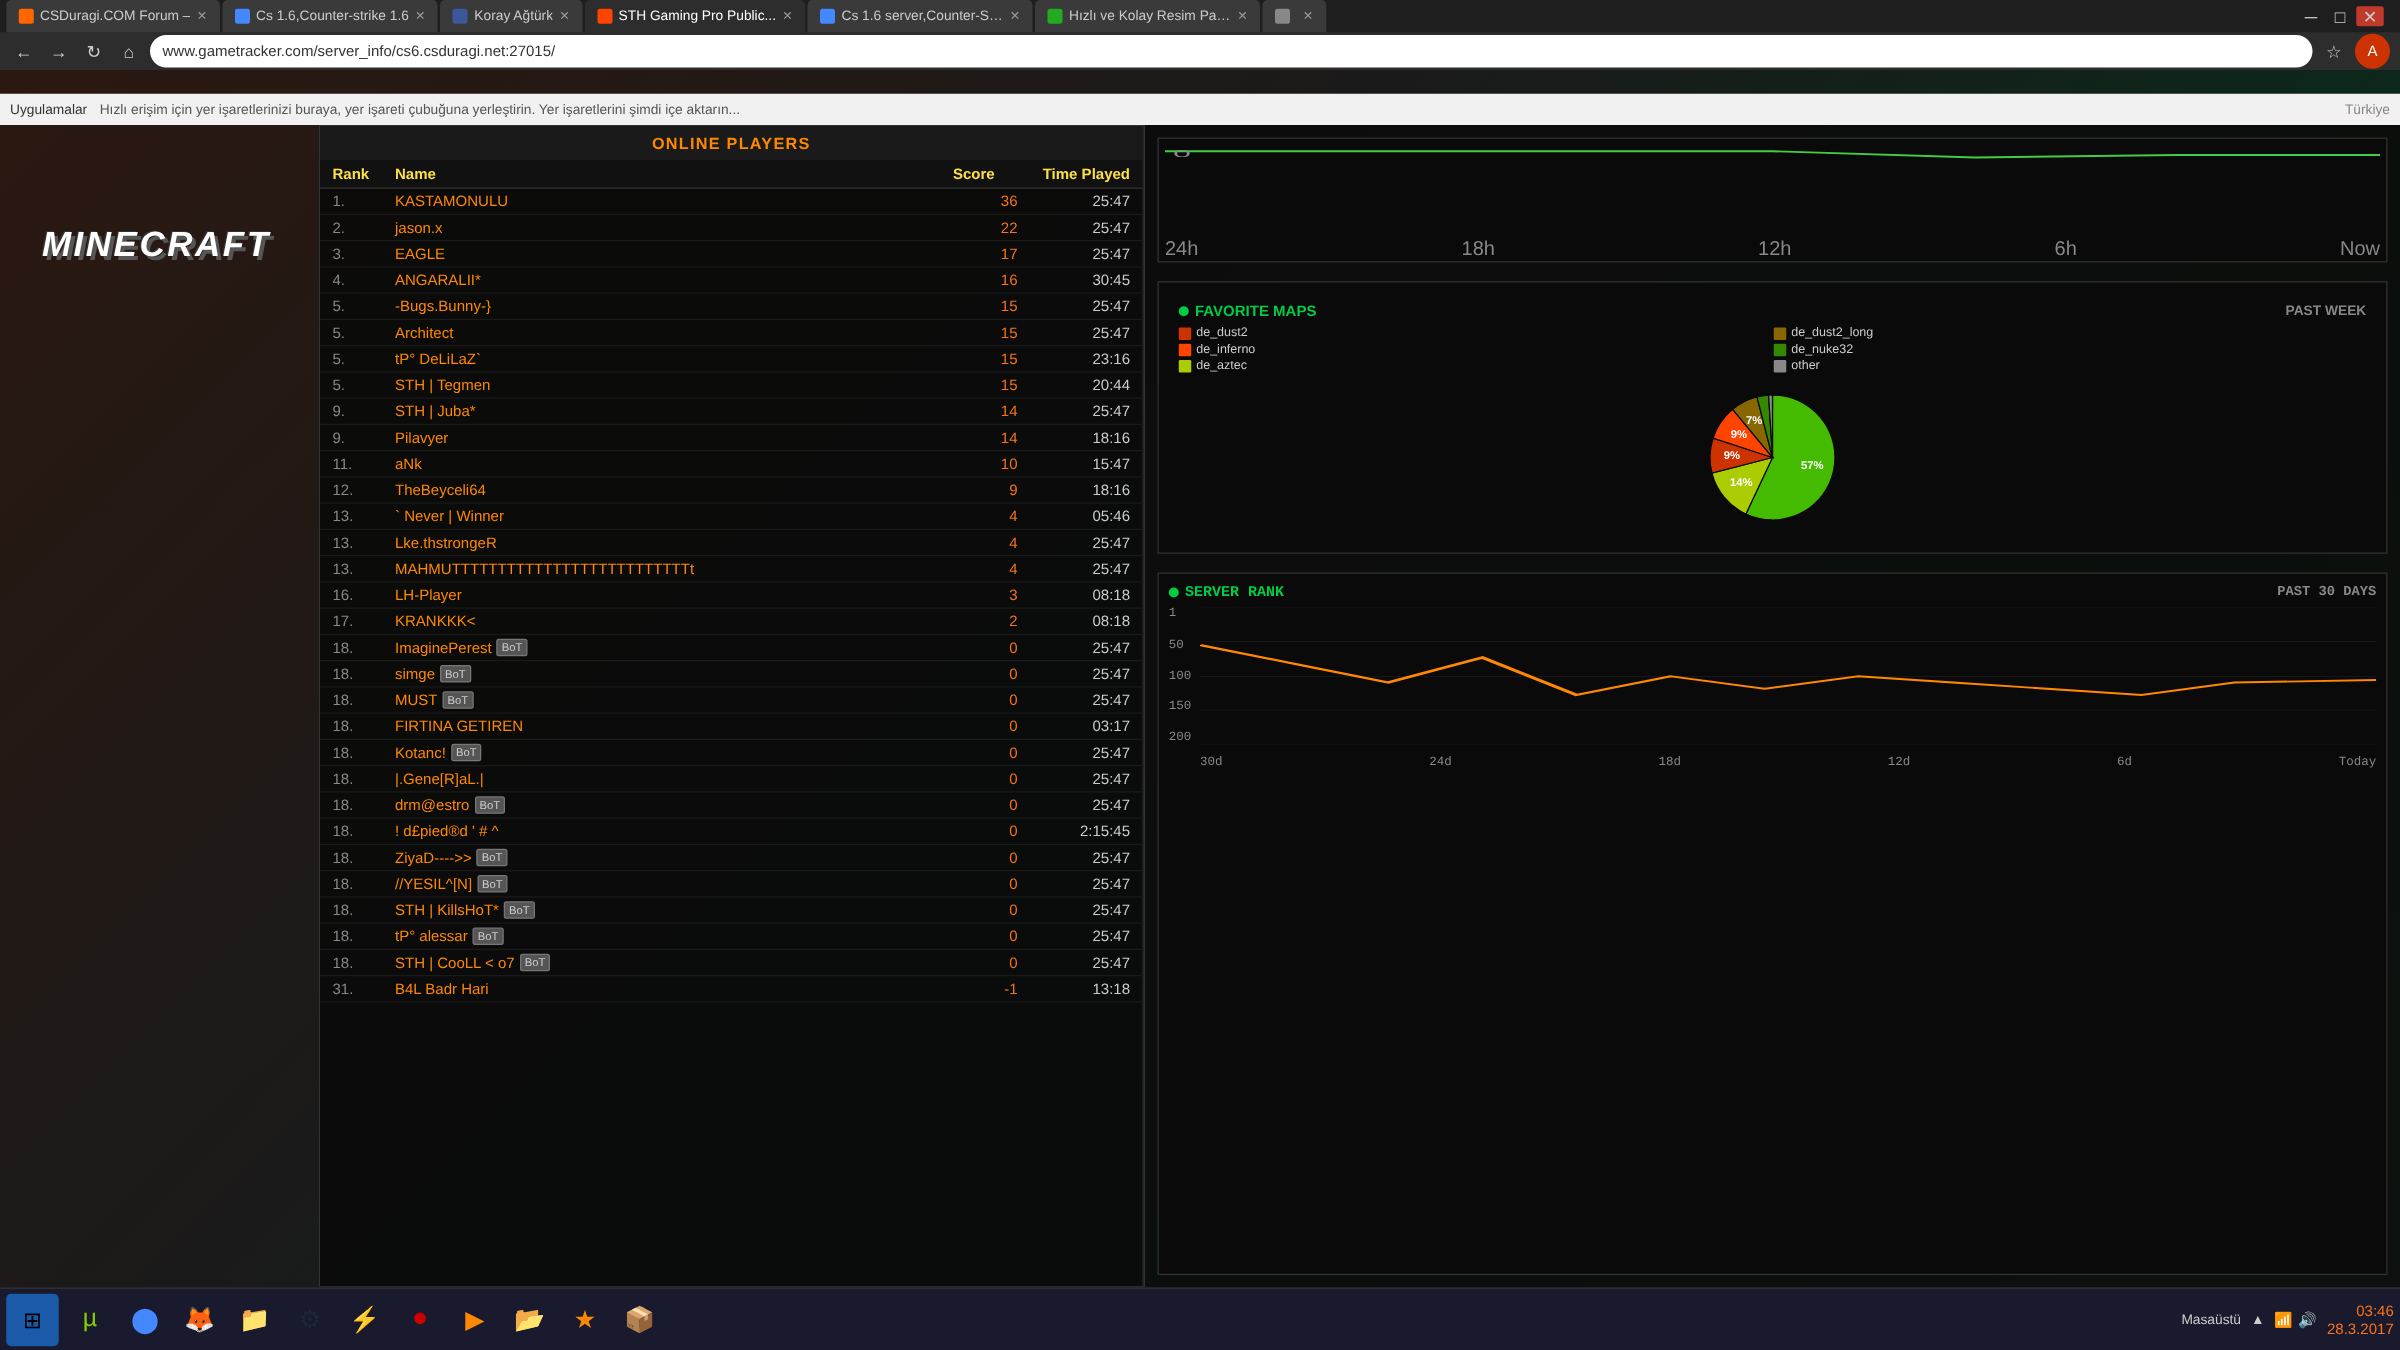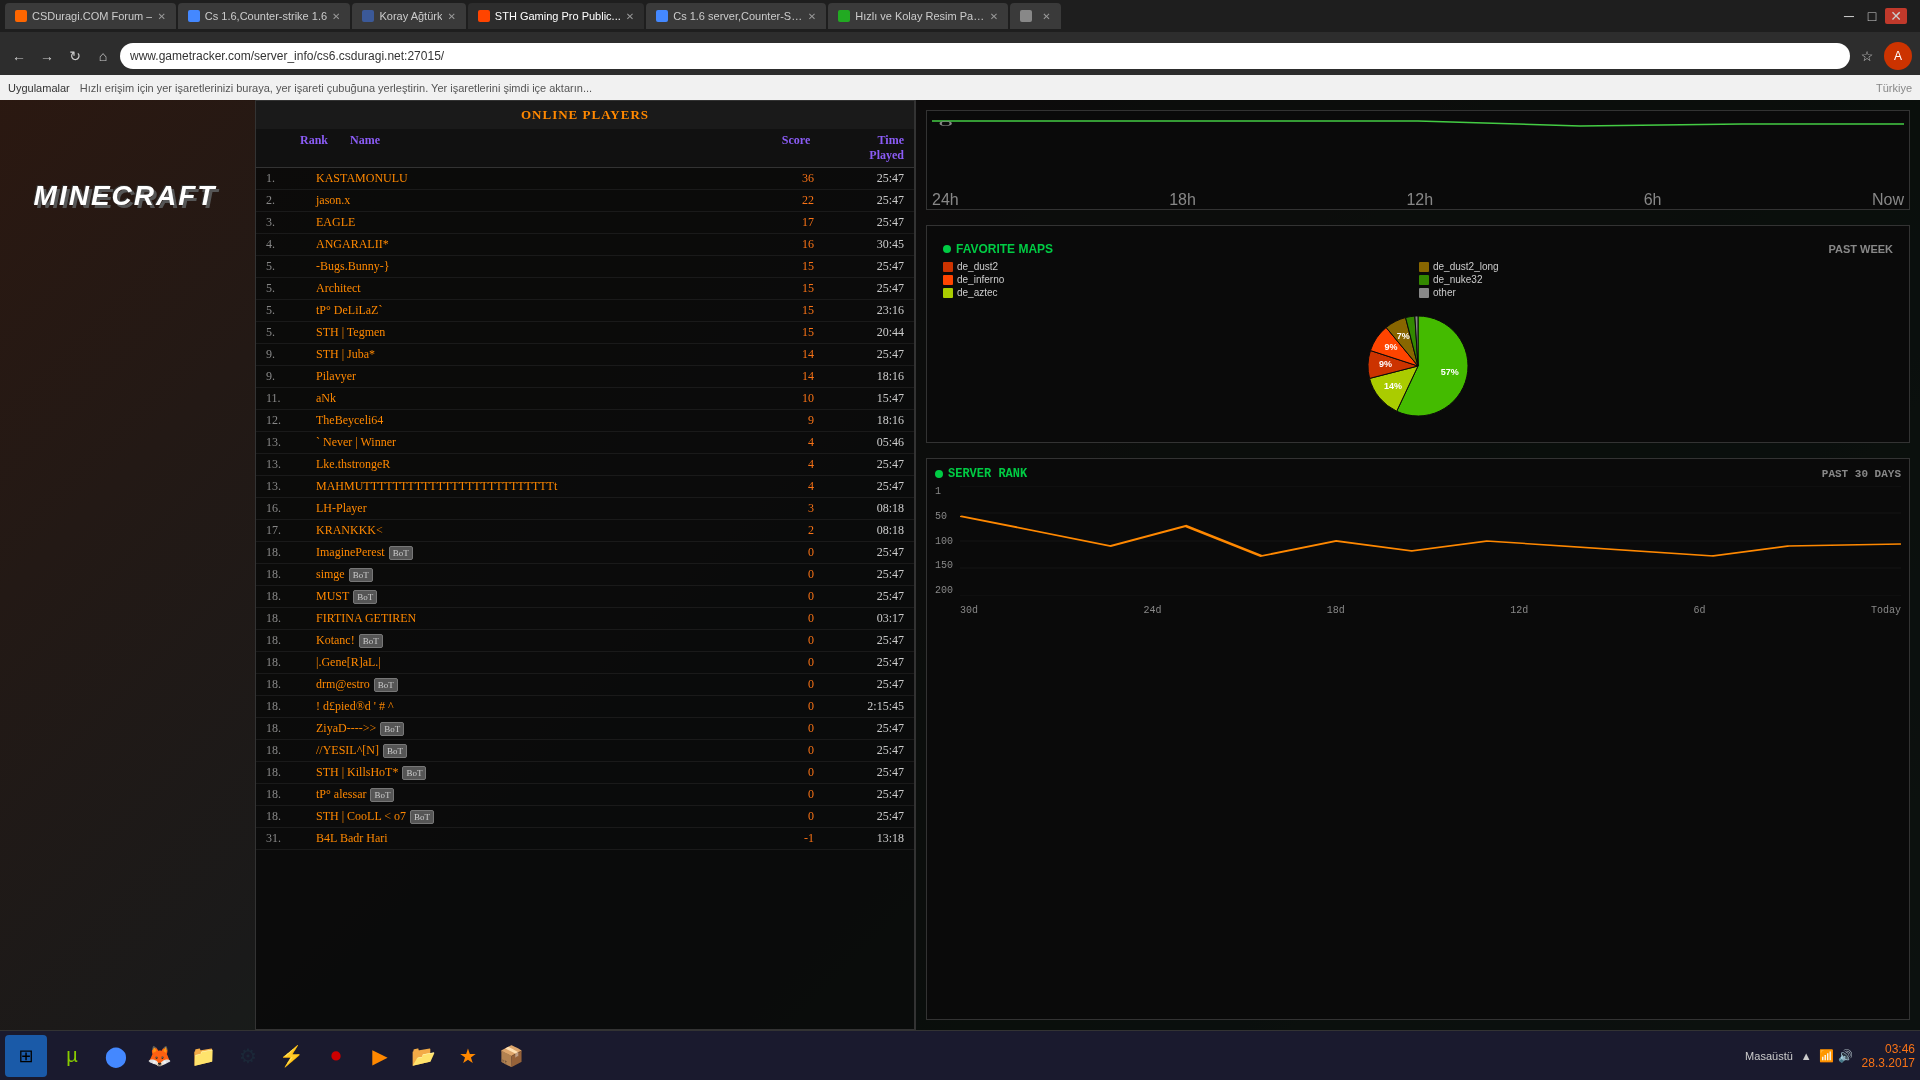--- a/index.html
+++ b/index.html
@@ -38,26 +38,25 @@
       font-style: italic;
       text-shadow: 3px 3px 0 #555, -1px -1px 0 #333;
       margin-top: 80px;
       letter-spacing: 2px;
     }
 
     
     .browser-chrome {
       position: absolute;
       top: 0; left: 0; right: 0;
-      height: 75px;
+      height: 56px;
       background: #2d2d2d;
       z-index: 10;
       display: flex;
       flex-direction: column;
-      justify-content: space-between;
     }
 
     .tabs-bar {
       display: flex;
       align-items: center;
       height: 32px;
       background: #1e1e1e;
       padding: 0 5px;
       gap: 2px;
     }
@@ -163,45 +162,43 @@
       display: flex;
       gap: 0;
     }
 
     
     .players-panel {
       background: rgba(10, 10, 10, 0.92);
       width: 660px;
       overflow-y: auto;
       border: 1px solid #333;
-      font-family: Liberation Serif, serif;
     }
 
     .panel-header {
       background: #1a1a1a;
       color: #ff8800;
       font-size: 13px;
       font-weight: bold;
       padding: 6px 10px;
       letter-spacing: 1px;
       text-align: center;
     }
 
     .table-header {
       display: grid;
       grid-template-columns: 50px 1fr 70px 90px;
       padding: 4px 10px;
       border-bottom: 1px solid #333;
       background: #111;
     }
     .table-header span {
-      color: #8b5cf6;
+      color: #fde047;
       font-size: 12px;
       font-weight: bold;
-      margin-left: 34px;
     }
 
     .player-row {
       display: grid;
       grid-template-columns: 50px 1fr 70px 90px;
       padding: 3px 10px;
       border-bottom: 1px solid #1a1a1a;
       align-items: center;
     }
 

